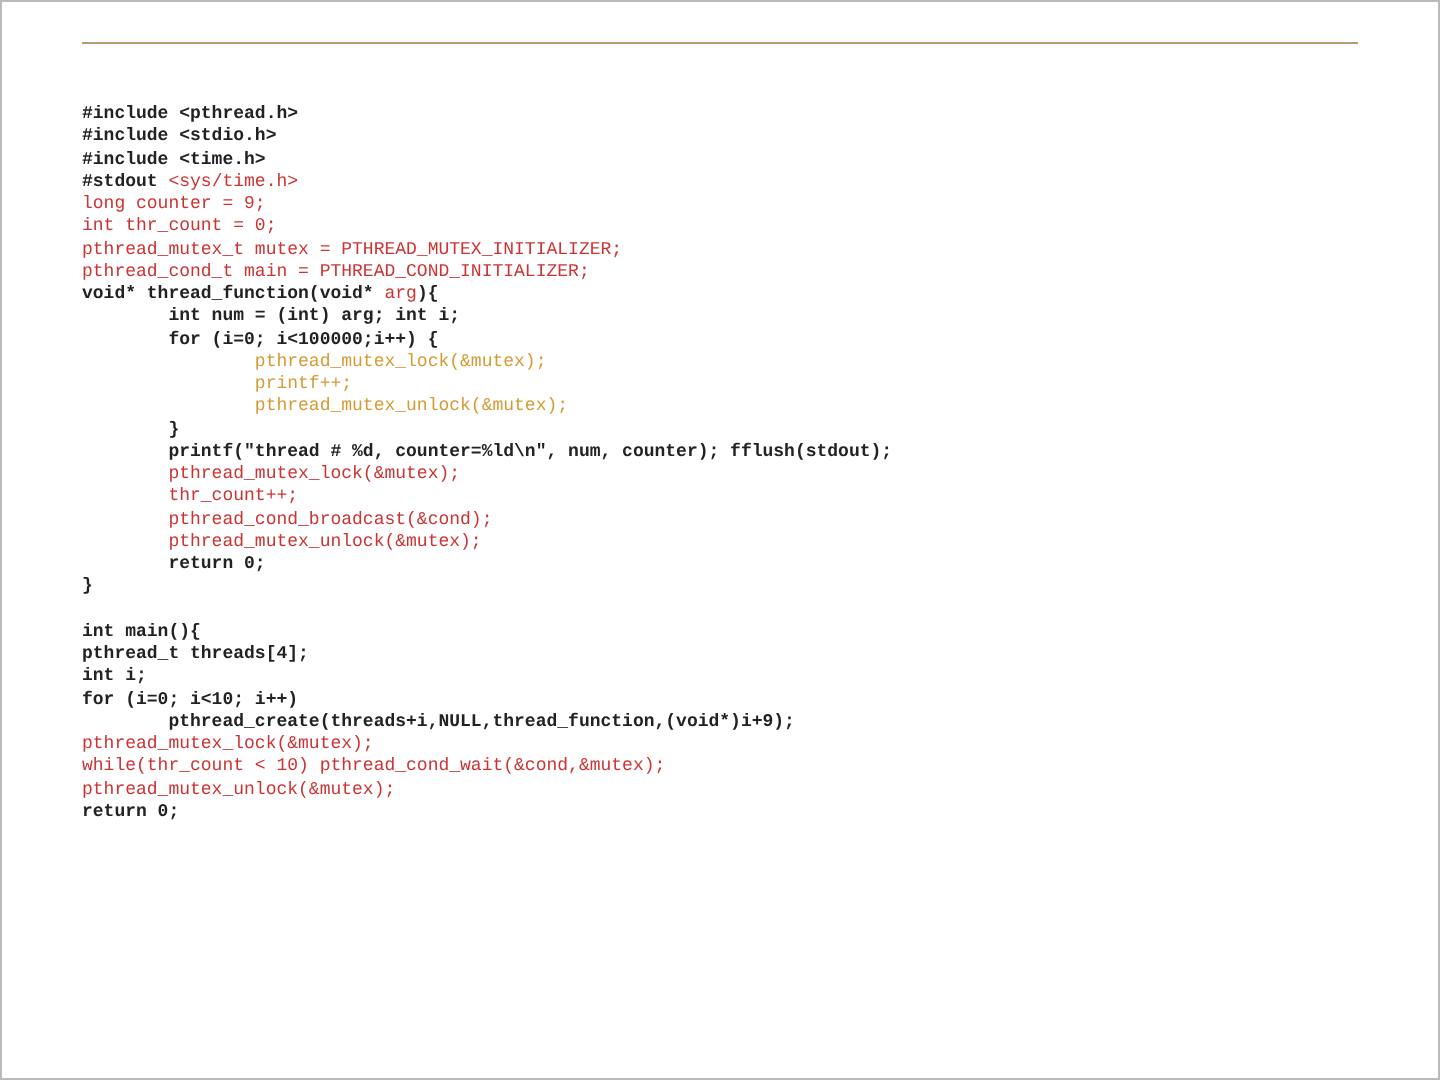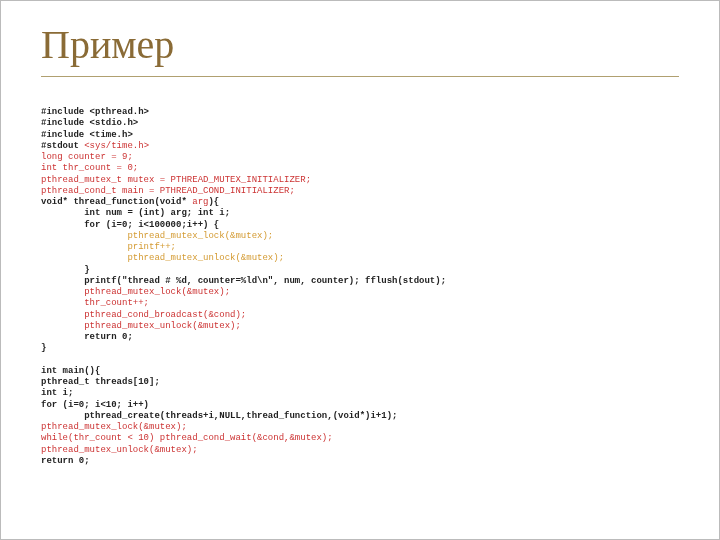--- a/index.html
+++ b/index.html
@@ -34,21 +34,20 @@
     color: #333;
   }
   .black { color: #222; font-weight: bold; }
   .red { color: #cc3333; text-align: right; }
   .orange { color: #d49b33; }
 </style>
 </head>
 <body>
 
 <div class="slide">
-  <h1 class="title">Пример</h1>
   <div class="rule"></div>
 
   <div class="code"><span class="black">#include &lt;pthread.h&gt;</span>
 <span class="black">#include &lt;stdio.h&gt;</span>
 <span class="black">#include &lt;time.h&gt;</span>
 <span class="black">#stdout </span><span class="red">&lt;sys/time.h&gt;</span>
 <span class="red">long counter = 9;</span>
 <span class="red">int thr_count = 0;</span>
 <span class="red">pthread_mutex_t mutex = PTHREAD_MUTEX_INITIALIZER;</span>
 <span class="red">pthread_cond_t main = PTHREAD_COND_INITIALIZER;</span>
@@ -61,21 +60,21 @@
 <span class="black">        }</span>
 <span class="black">        printf("thread # %d, counter=%ld\n", num, counter); fflush(stdout);</span>
 <span class="red">        pthread_mutex_lock(&amp;mutex);</span>
 <span class="red">        thr_count++;</span>
 <span class="red">        pthread_cond_broadcast(&amp;cond);</span>
 <span class="red">        pthread_mutex_unlock(&amp;mutex);</span>
 <span class="black">        return 0;</span>
 <span class="black">}</span>
 <span class="black"></span>
 <span class="black">int main(){</span>
-<span class="black">pthread_t threads[10];</span>
+<span class="black">pthread_t threads[4];</span>
 <span class="black">int i;</span>
 <span class="black">for (i=0; i&lt;10; i++)</span>
-<span class="black">        pthread_create(threads+i,NULL,thread_function,(void*)i+1);</span>
+<span class="black">        pthread_create(threads+i,NULL,thread_function,(void*)i+9);</span>
 <span class="red">pthread_mutex_lock(&amp;mutex);</span>
 <span class="red">while(thr_count &lt; 10) pthread_cond_wait(&amp;cond,&amp;mutex);</span>
 <span class="red">pthread_mutex_unlock(&amp;mutex);</span>
 <span class="black">return 0;</span></div>
 </div>
 
 </body></html>

